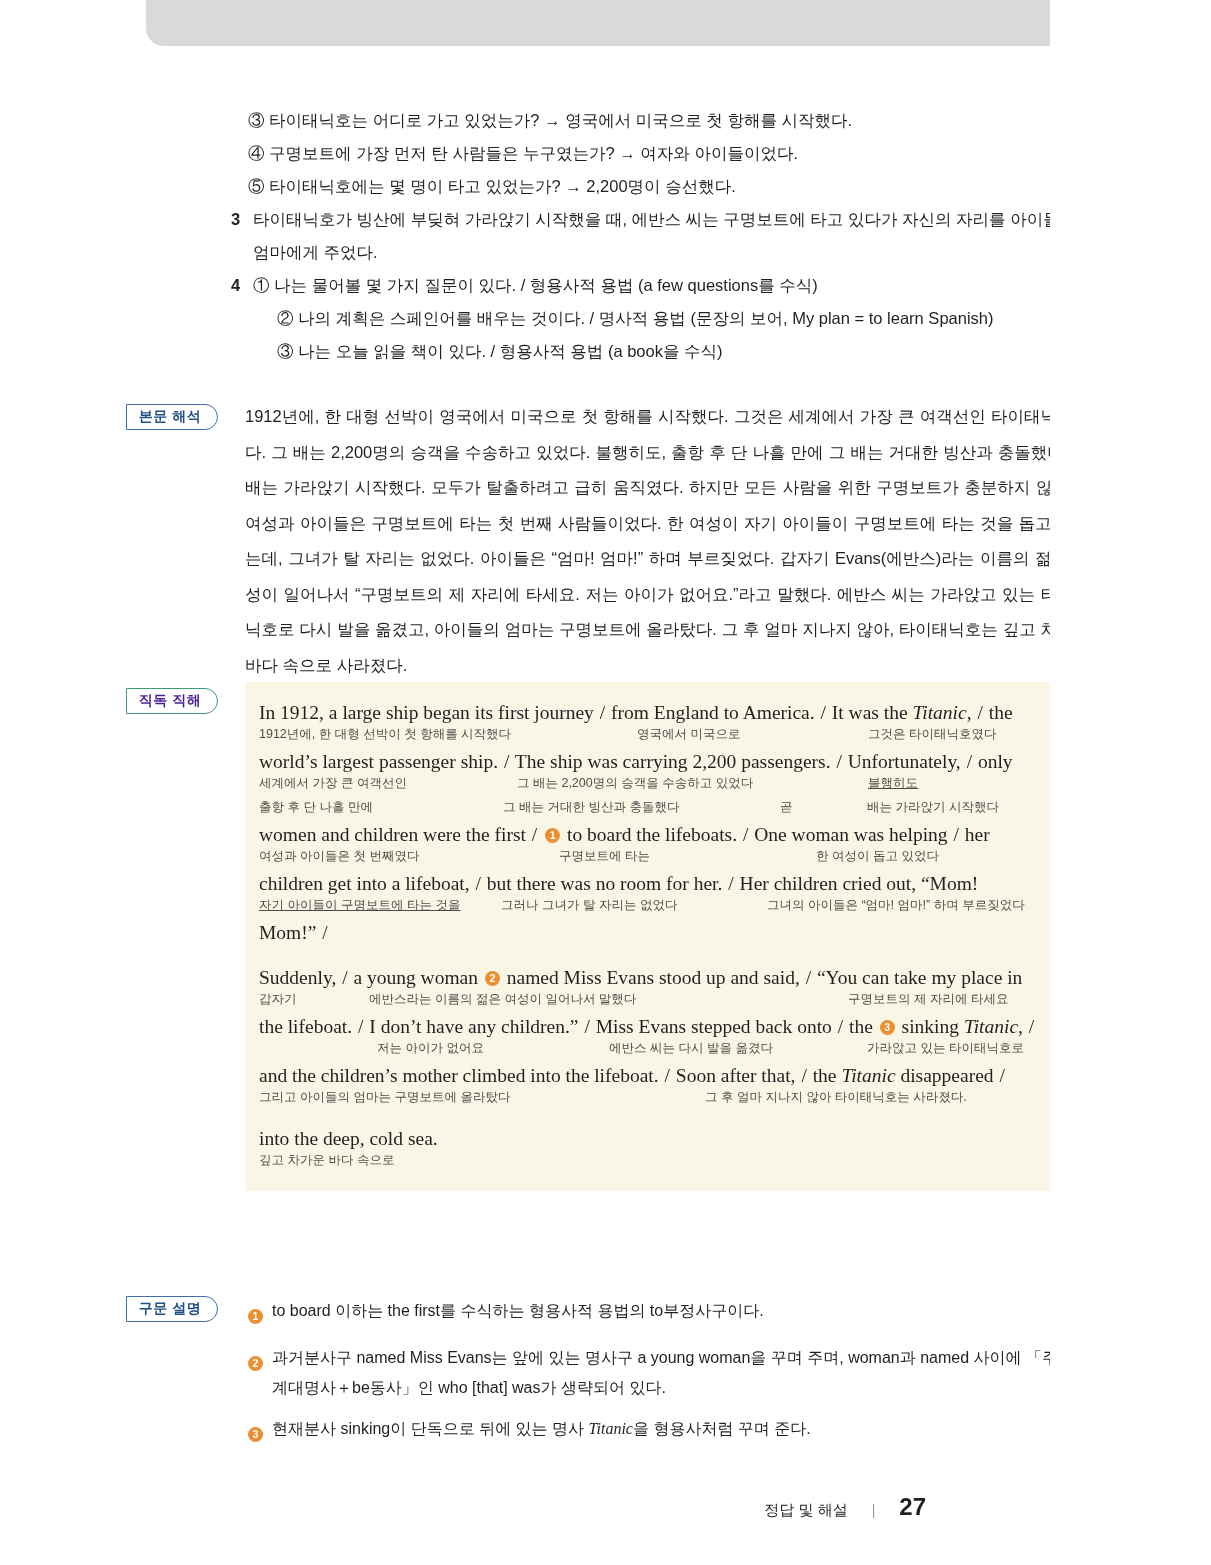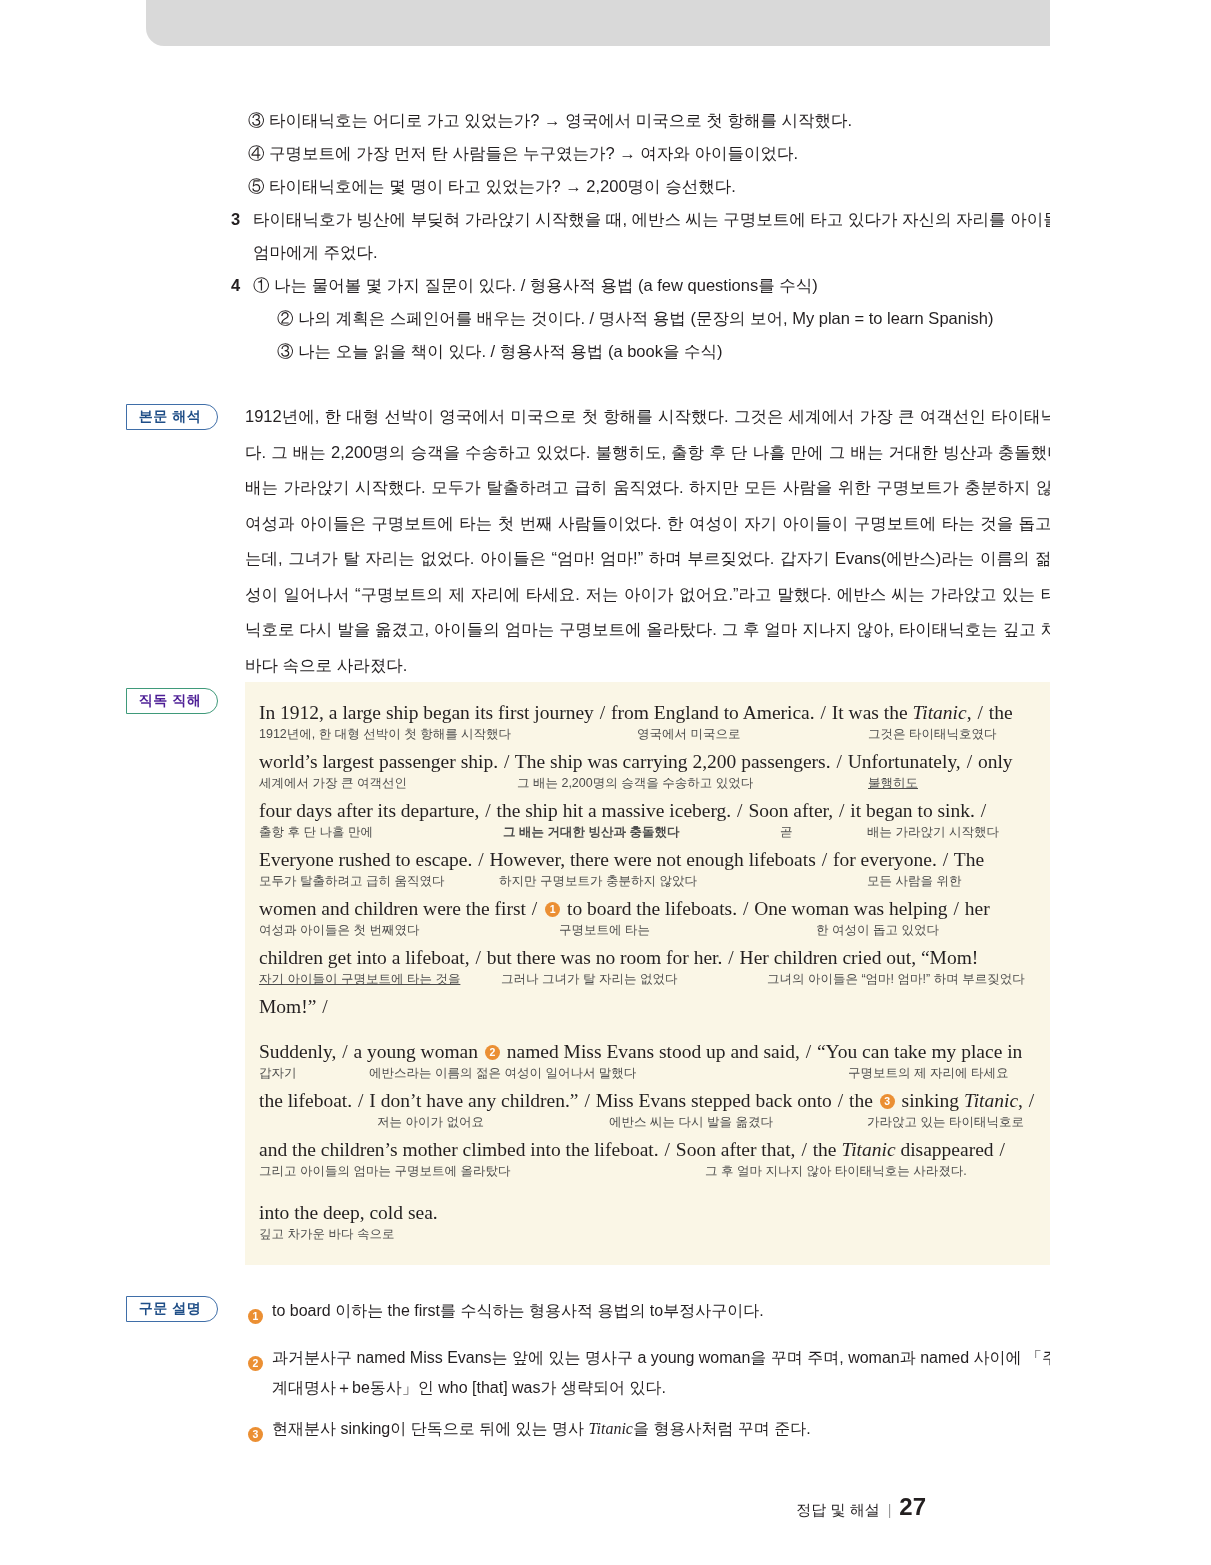--- a/index.html
+++ b/index.html
@@ -181,21 +181,21 @@
   }
   .note-text .ital { font-style: italic; font-family: "Liberation Serif", serif; }
 
   
   .footer {
     position: absolute;
     right: 124px;
     bottom: 44px;
     display: flex;
     align-items: baseline;
-    gap: 8px;
+    gap: 24px;
     margin-left: 8px;
   }
   .footer-label {
     font-size: 15px;
     color: #231f20;
   }
   .footer-sep {
     font-size: 14px;
     color: #9a9a9a;
   }
@@ -250,34 +250,25 @@
         </div>
         <div class="chunk-line">
           <div class="eng">world’s largest passenger ship. <span class="slash">/</span> The ship was carrying 2,200 passengers. <span class="slash">/</span> Unfortunately, <span class="slash">/</span> only</div>
           <div class="kor-row">
             <span class="kor" style="left: 0px;">세계에서 가장 큰 여객선인</span>
             <span class="kor" style="left: 258px;">그 배는 2,200명의 승객을 수송하고 있었다</span>
             <span class="kor" style="left: 609px; text-decoration: underline;">불행히도</span>
           </div>
         </div>
         <div class="chunk-line">
-          <div class="eng">four days after its departure, <span class="slash">/</span> the ship hit a massive iceberg. <span class="slash">/</span> Soon after, <span class="slash">/</span> it began to sink. <span class="slash">/</span></div>
           <div class="kor-row">
             <span class="kor" style="left: 0px;">출항 후 단 나흘 만에</span>
-            <span class="kor" style="left: 244px; font-weight: bold;">그 배는 거대한 빙산과 충돌했다</span>
+            <span class="kor" style="left: 244px;">그 배는 거대한 빙산과 충돌했다</span>
             <span class="kor" style="left: 521px;">곧</span>
             <span class="kor" style="left: 608px;">배는 가라앉기 시작했다</span>
-          </div>
-        </div>
-        <div class="chunk-line">
-          <div class="eng">Everyone rushed to escape. <span class="slash">/</span> However, there were not enough lifeboats <span class="slash">/</span> for everyone. <span class="slash">/</span> The</div>
-          <div class="kor-row">
-            <span class="kor" style="left: 0px;">모두가 탈출하려고 급히 움직였다</span>
-            <span class="kor" style="left: 240px;">하지만 구명보트가 충분하지 않았다</span>
-            <span class="kor" style="left: 608px;">모든 사람을 위한</span>
           </div>
         </div>
         <div class="chunk-line">
           <div class="eng">women and children were the first <span class="slash">/</span> <span class="badge">1</span> to board the lifeboats. <span class="slash">/</span> One woman was helping <span class="slash">/</span> her</div>
           <div class="kor-row">
             <span class="kor" style="left: 0px;">여성과 아이들은 첫 번째였다</span>
             <span class="kor" style="left: 300px;">구명보트에 타는</span>
             <span class="kor" style="left: 521px; margin-left: 36px;">한 여성이 돕고 있었다</span>
           </div>
         </div>

